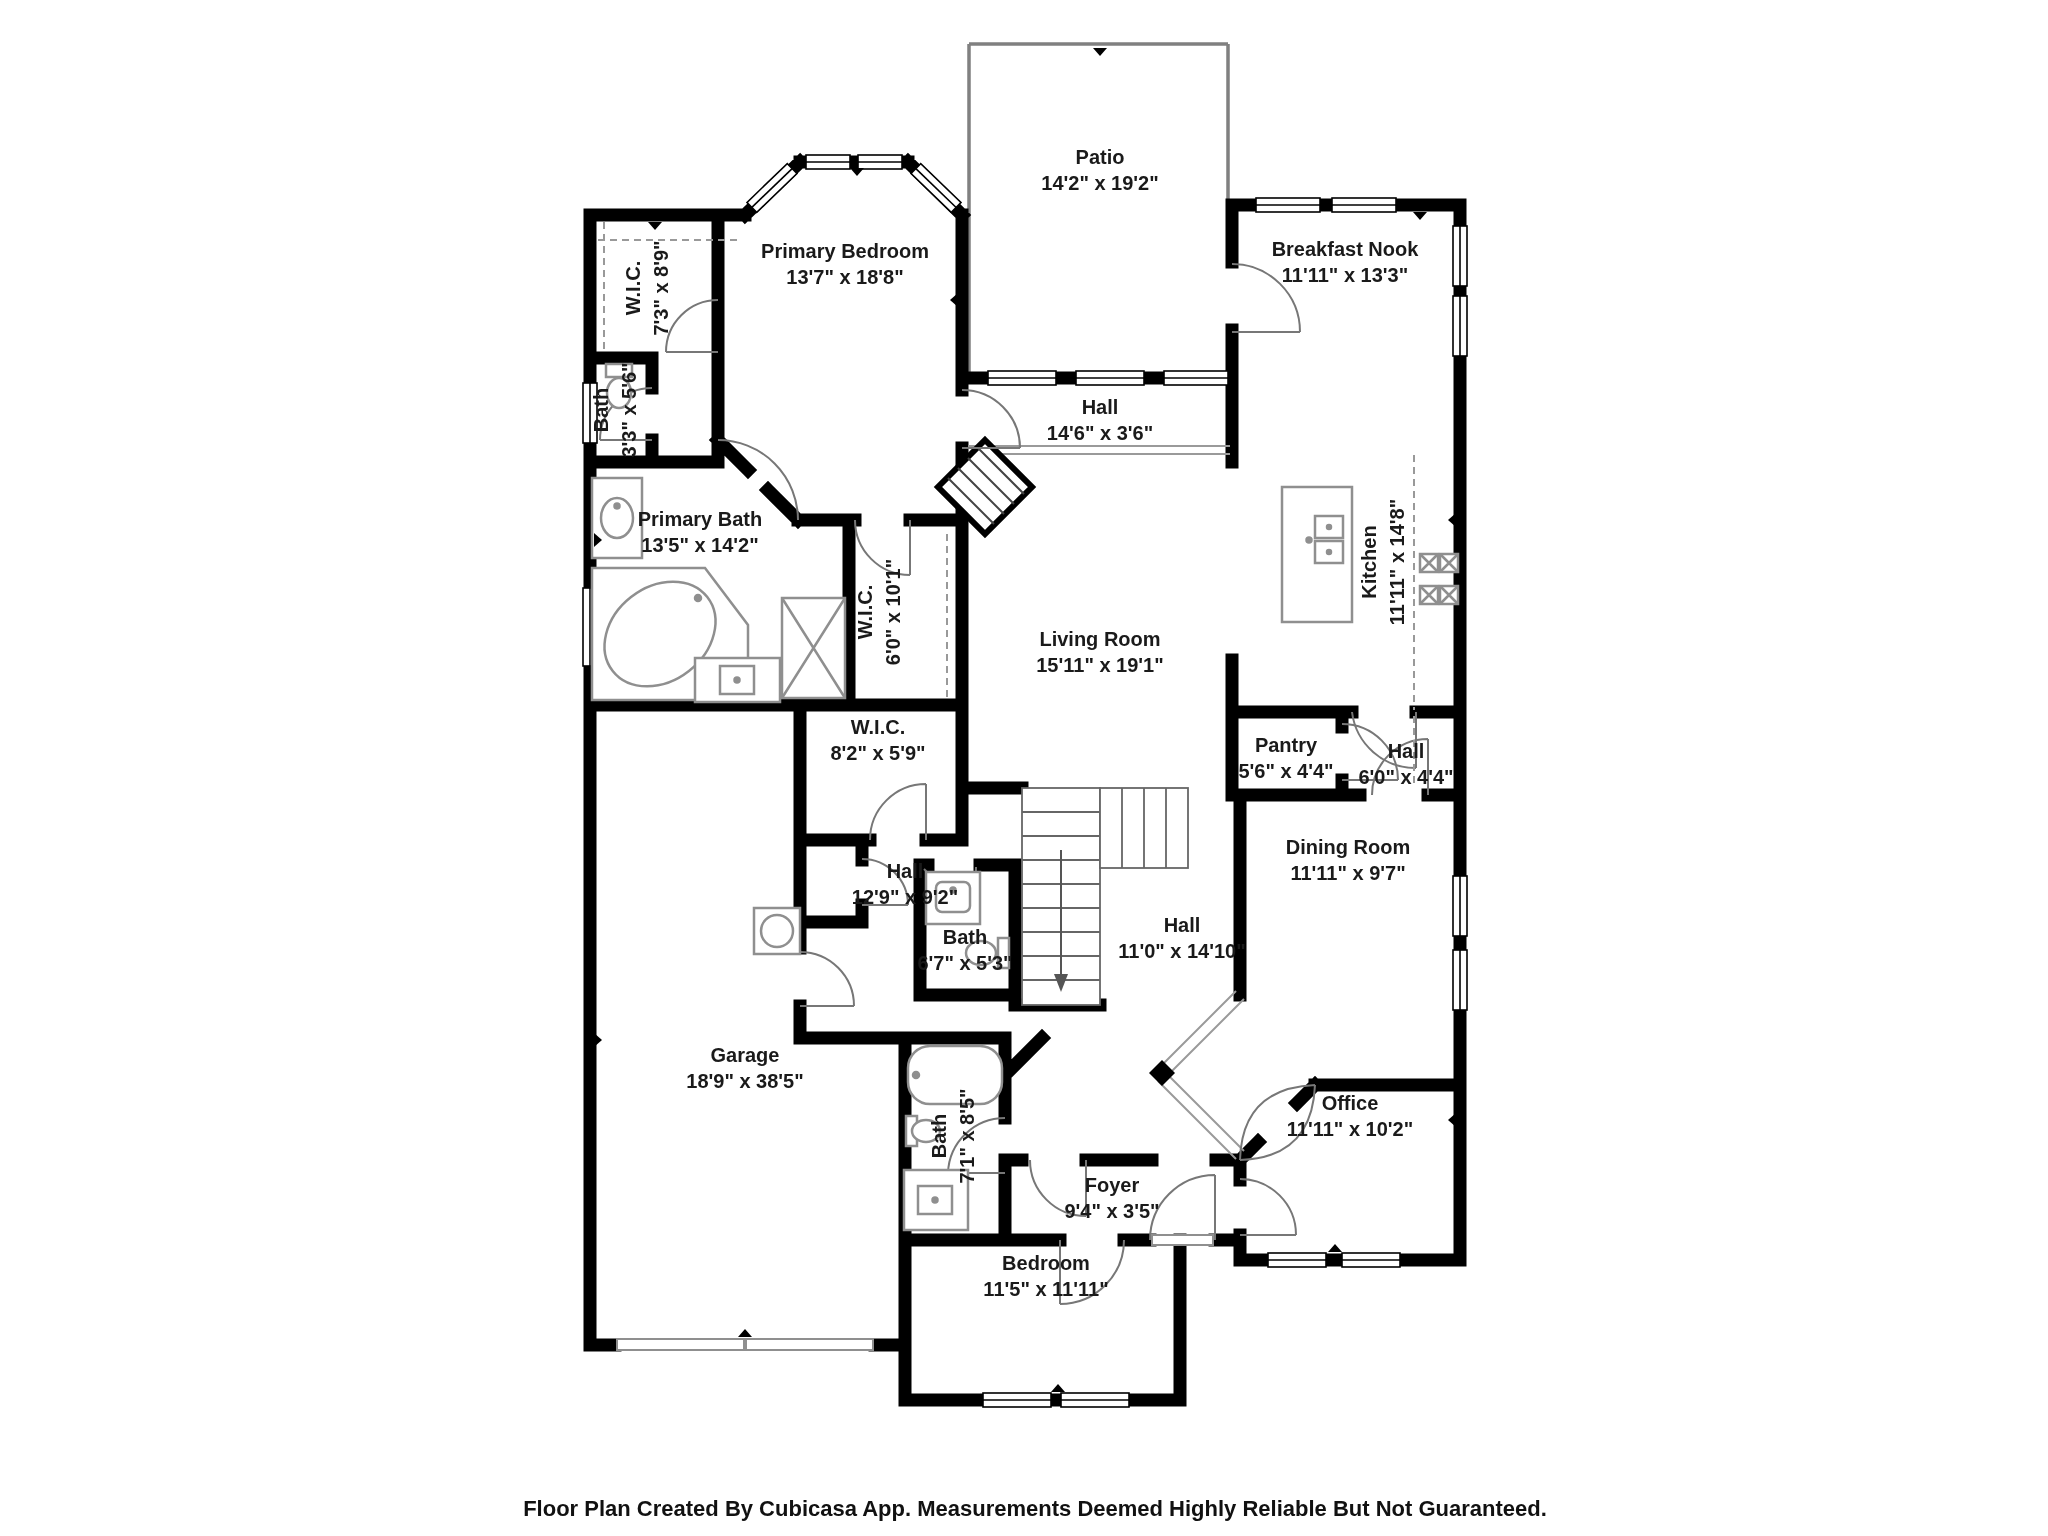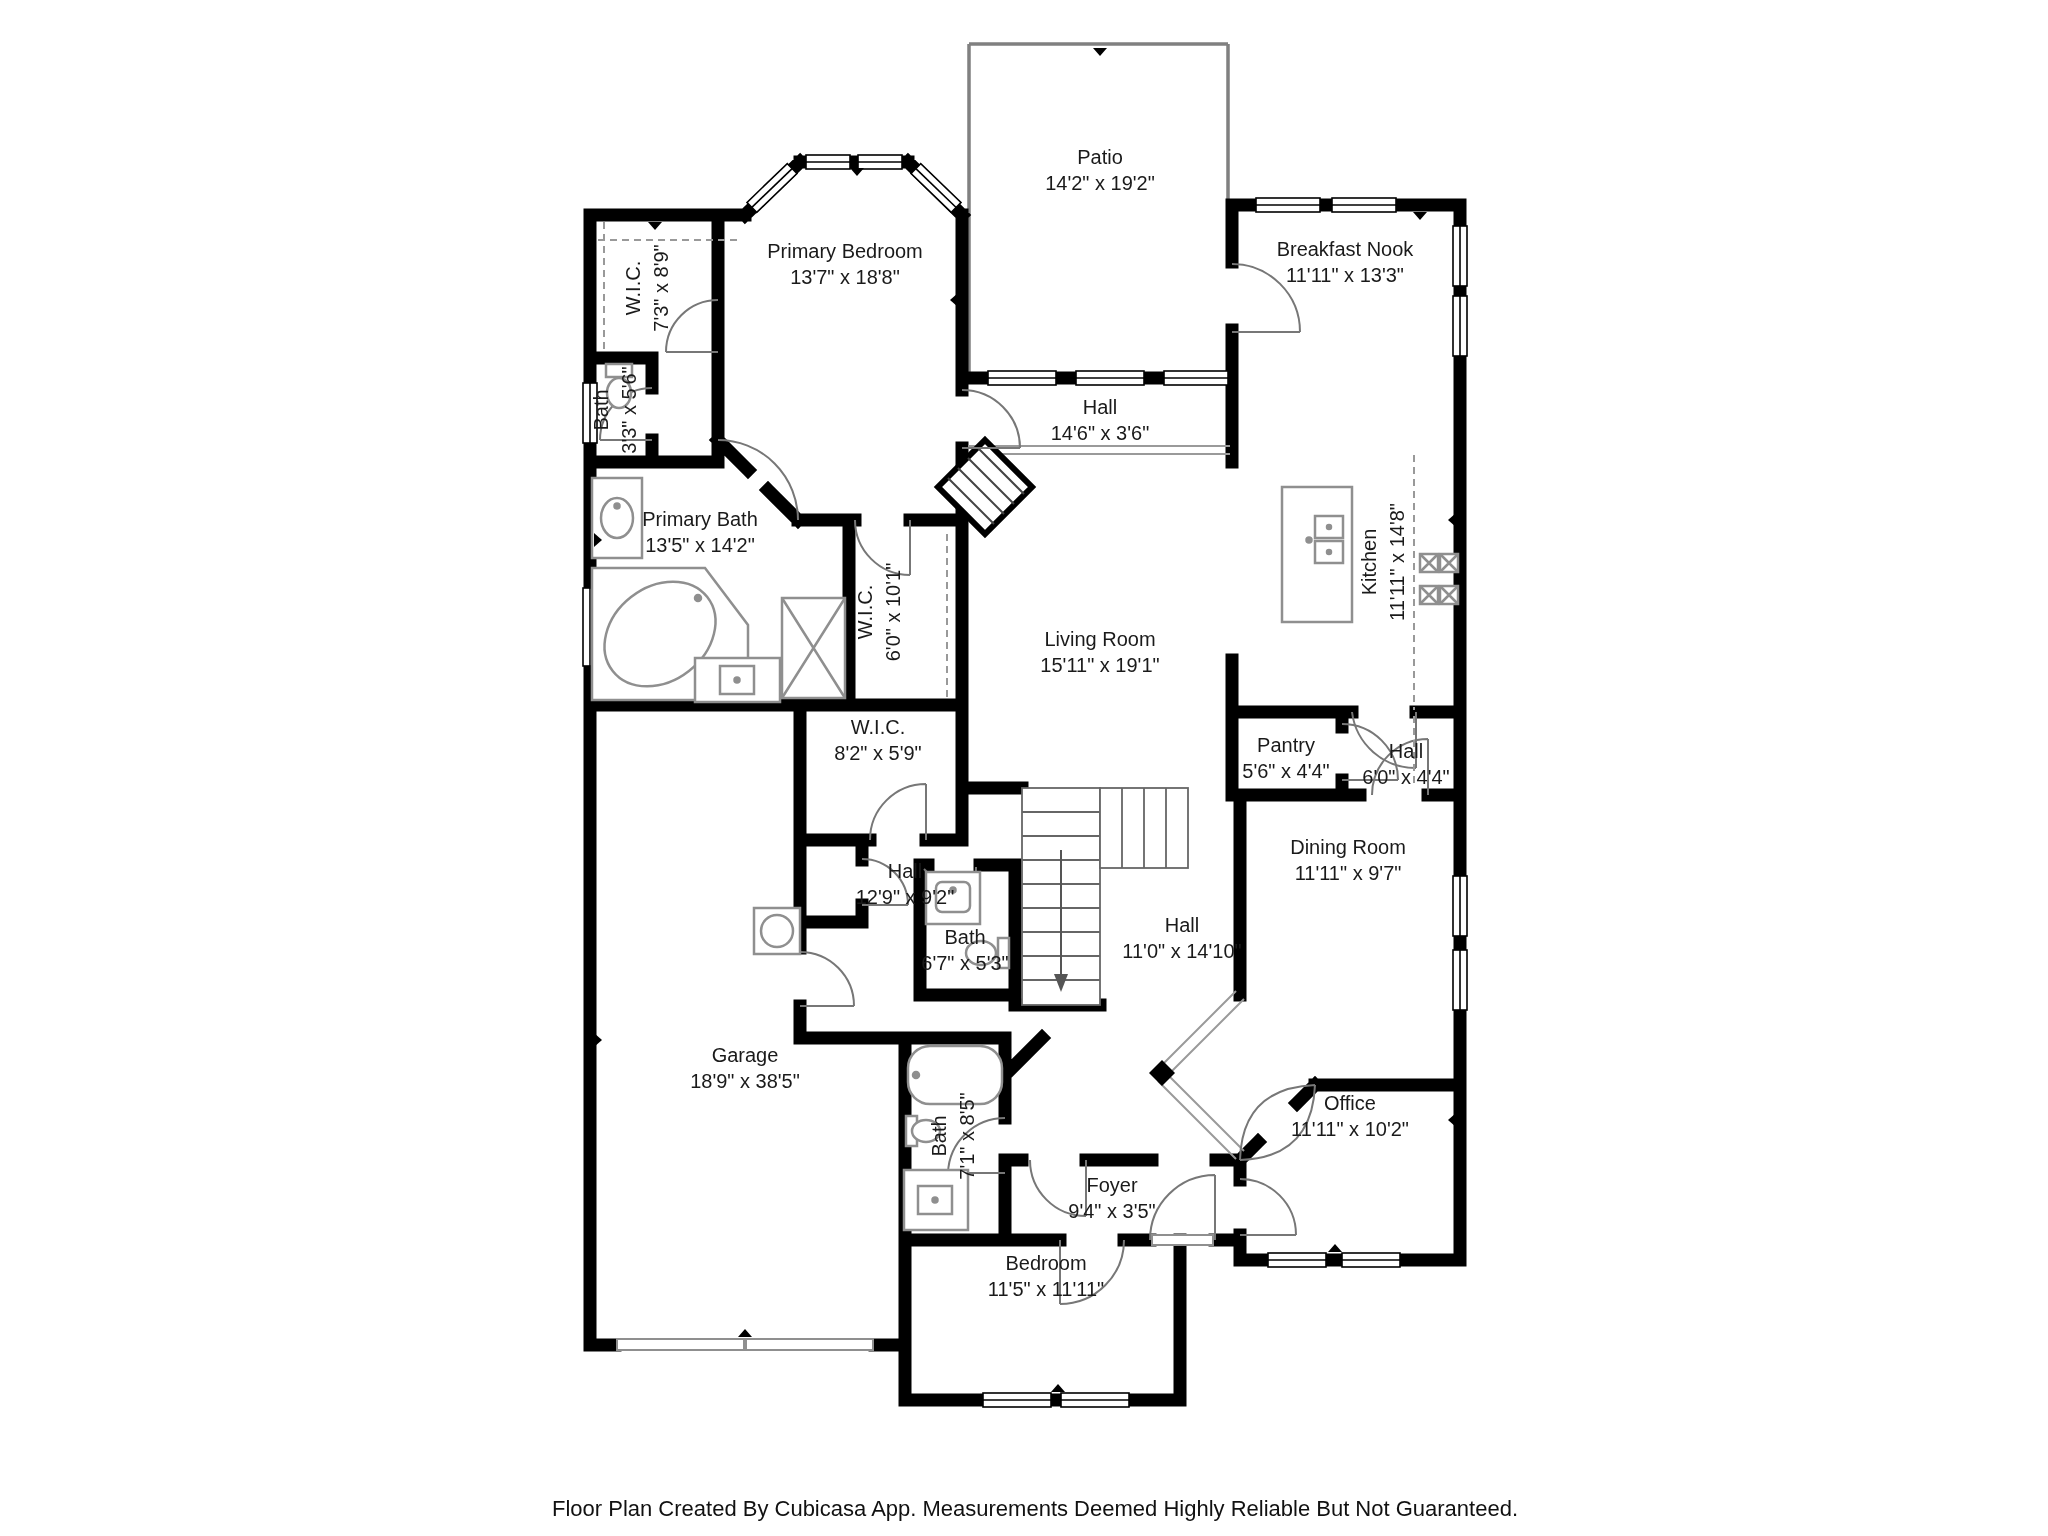--- a/index.html
+++ b/index.html
@@ -1,16 +1,16 @@
 <!DOCTYPE html>
 <html><head>
 <meta charset="utf-8">
 <style>
   html,body{margin:0;padding:0;background:#ffffff;}
-  #stage{position:relative;width:2048px;height:1536px;background:#ffffff;overflow:hidden;}
+  #stage{position:relative;width:2048px;height:1536px;background:#ffffff;overflow:hidden;font-weight:bold;}
   svg{position:absolute;left:0;top:0;}
   .rl{font-family:"Liberation Sans","DejaVu Sans",sans-serif;font-size:20px;fill:#1a1a1a;text-anchor:middle;}
   .cap{font-family:"Liberation Sans","DejaVu Sans",sans-serif;font-size:22px;fill:#111111;text-anchor:middle;}
 </style>
 </head>
 <body>
 
 <div id="stage">
 <svg width="2048" height="1536" viewBox="0 0 2048 1536">
 

